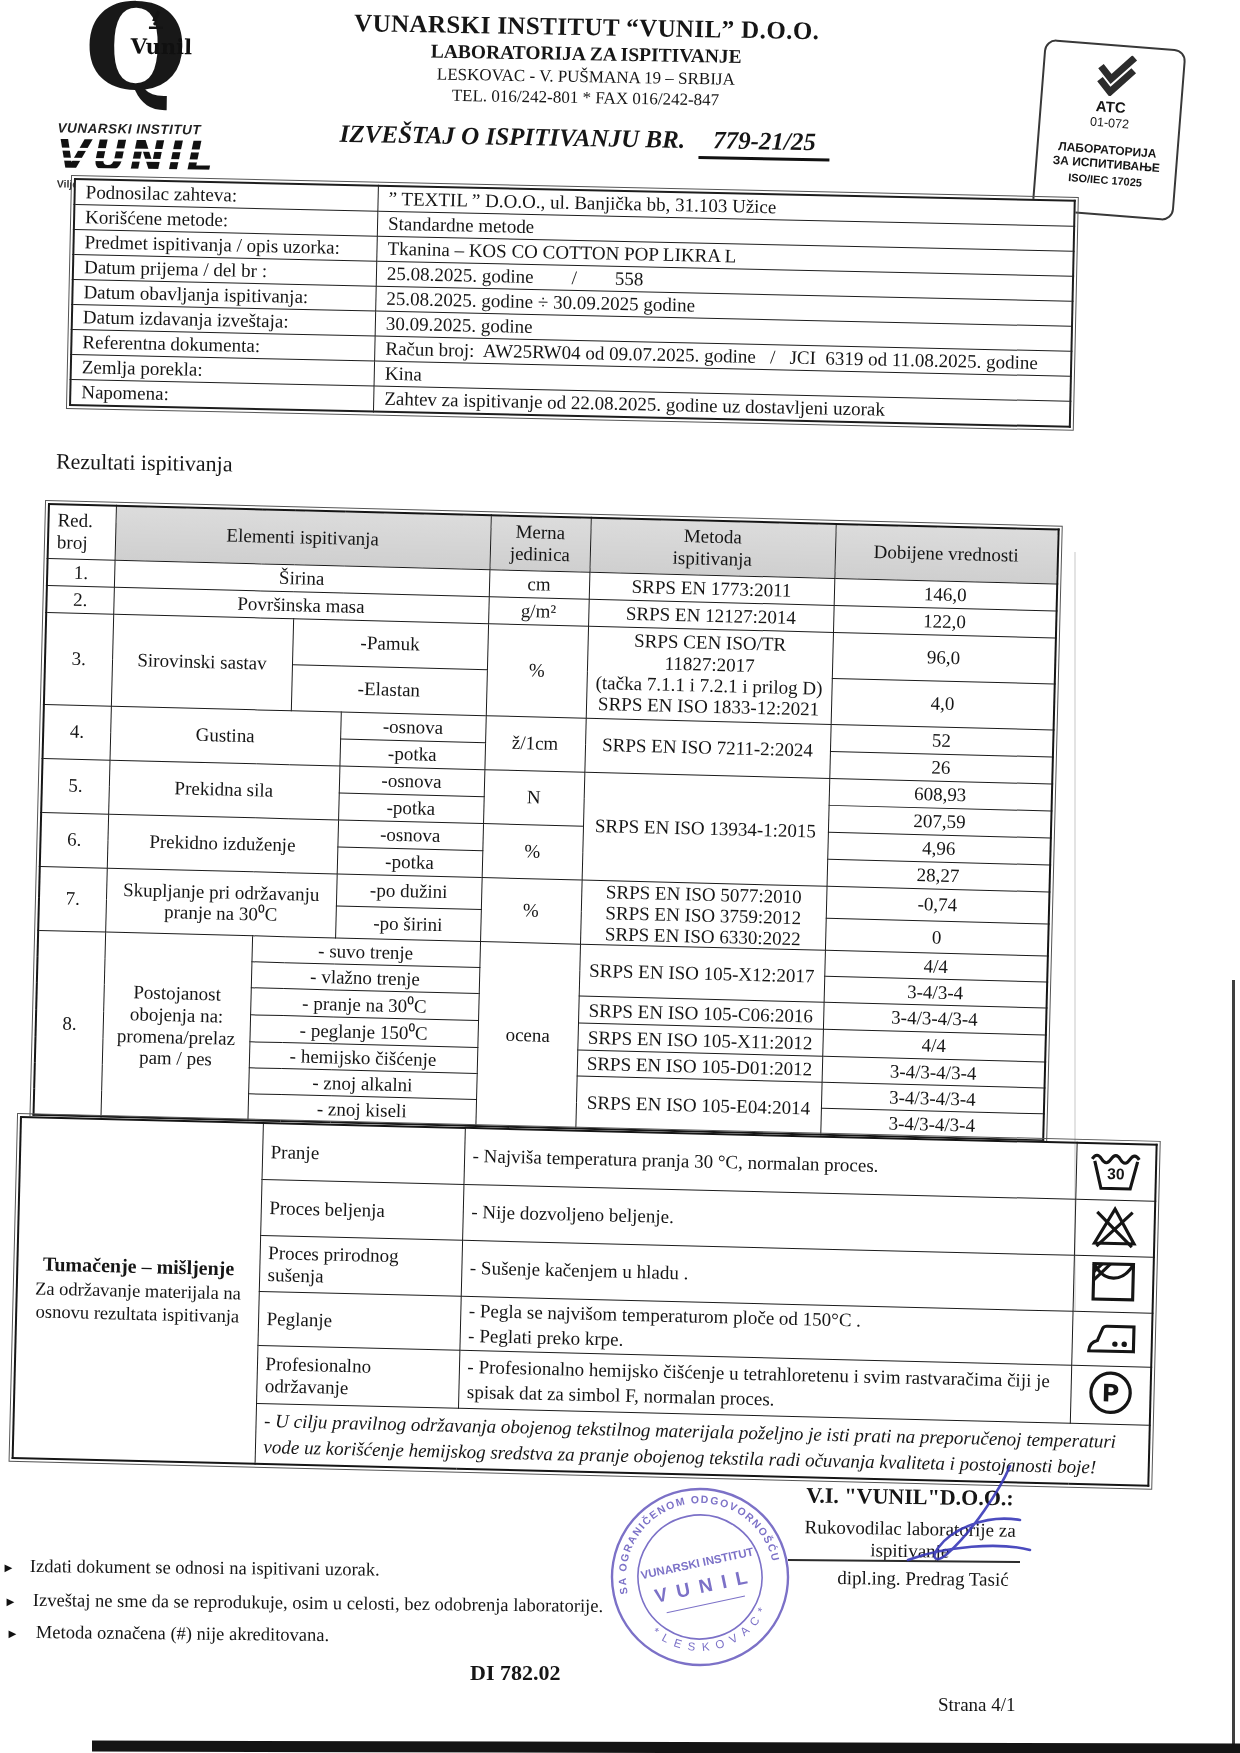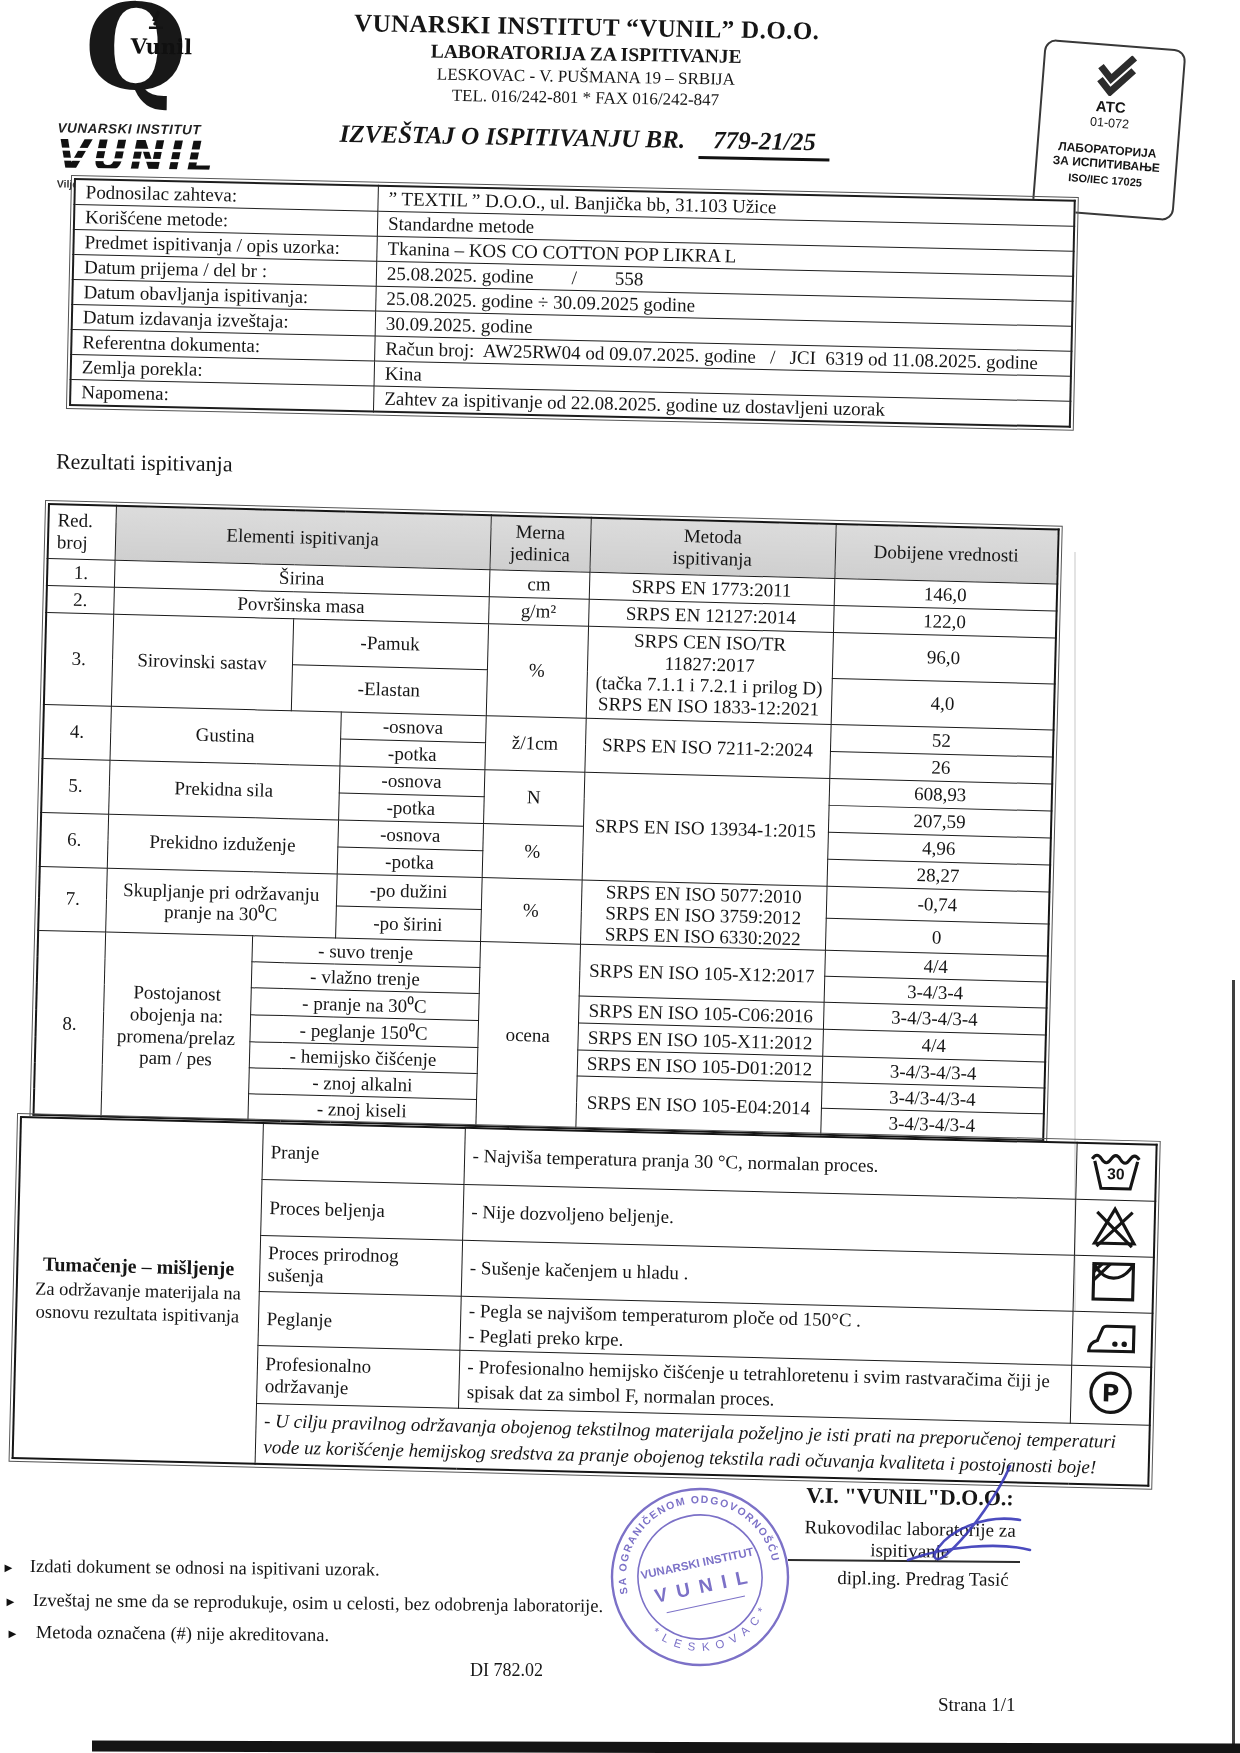--- a/index.html
+++ b/index.html
@@ -77,21 +77,21 @@
   .sig-line{left:788px;top:1560px;width:232px;border-top:2px solid #2b2b2b;transform:rotate(.5deg);}
   .sig-name{left:818px;top:1568px;width:210px;text-align:center;font-size:19px;transform:rotate(.6deg);}
   .stamp{left:605px;top:1482px;opacity:.88;}
   .sig-scribble{left:850px;top:1458px;}
 
   
   .fnote{font-size:18.5px;transform:rotate(.6deg);transform-origin:left top;}
   .fn1{left:30px;top:1556px;} .fn2{left:33px;top:1590px;} .fn3{left:36px;top:1622px;}
   .bullet{font-size:13px;color:#111;}
   .b1{left:2px;top:1560px;} .b2{left:4px;top:1594px;} .b3{left:6px;top:1626px;}
-  .di-code{left:470px;top:1660px;font-size:18px;font-weight:400;}
+  .di-code{left:470px;top:1660px;font-size:22px;font-weight:700;}
   .strana{left:938px;top:1694px;font-size:19px;}
 
   
   .fold-line{left:1074px;top:552px;width:2px;height:760px;background:rgba(80,80,80,.16);}
   .edge-right{left:1232px;top:980px;width:3px;height:766px;background:#3f3f3f;}
   .edge-bottom{left:92px;top:1742px;width:1148px;height:11px;background:#141414;transform:rotate(.15deg);}
 </style>
 </head>
 <body>
 
@@ -434,19 +434,19 @@
     </g>
   </svg>
 
   <span class="abs bullet b1">►</span>
   <span class="abs bullet b2">►</span>
   <span class="abs bullet b3">►</span>
   <div class="abs fnote fn1">Izdati dokument se odnosi na ispitivani uzorak.</div>
   <div class="abs fnote fn2">Izveštaj ne sme da se reprodukuje, osim u celosti, bez odobrenja laboratorije.</div>
   <div class="abs fnote fn3">Metoda označena (#) nije akreditovana.</div>
   <div class="abs di-code">DI 782.02</div>
-  <div class="abs strana">Strana 1/1</div>
+  <div class="abs strana">Strana 4/1</div>
 
   <div class="abs fold-line"></div>
   <div class="abs edge-right"></div>
   <div class="abs edge-bottom"></div>
 
 </div>
 
 </body></html>

